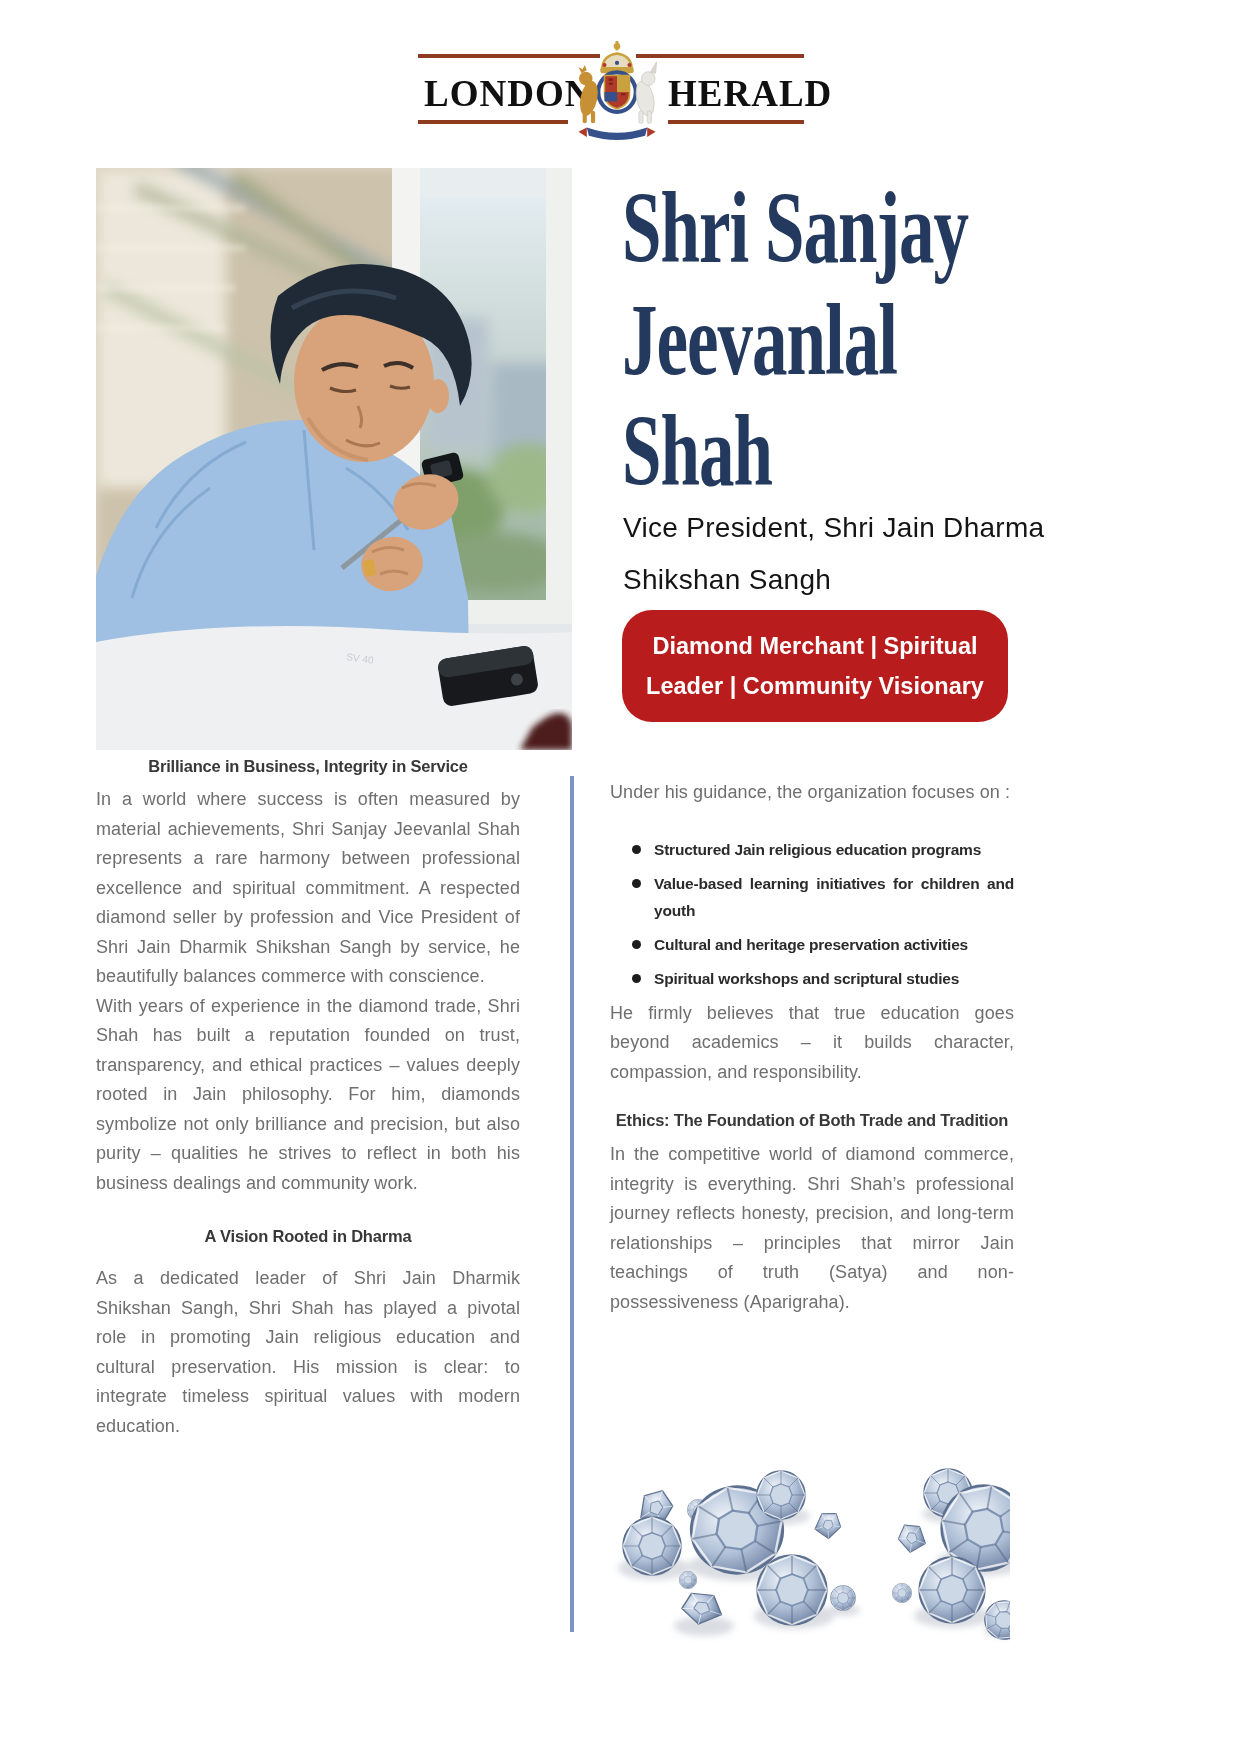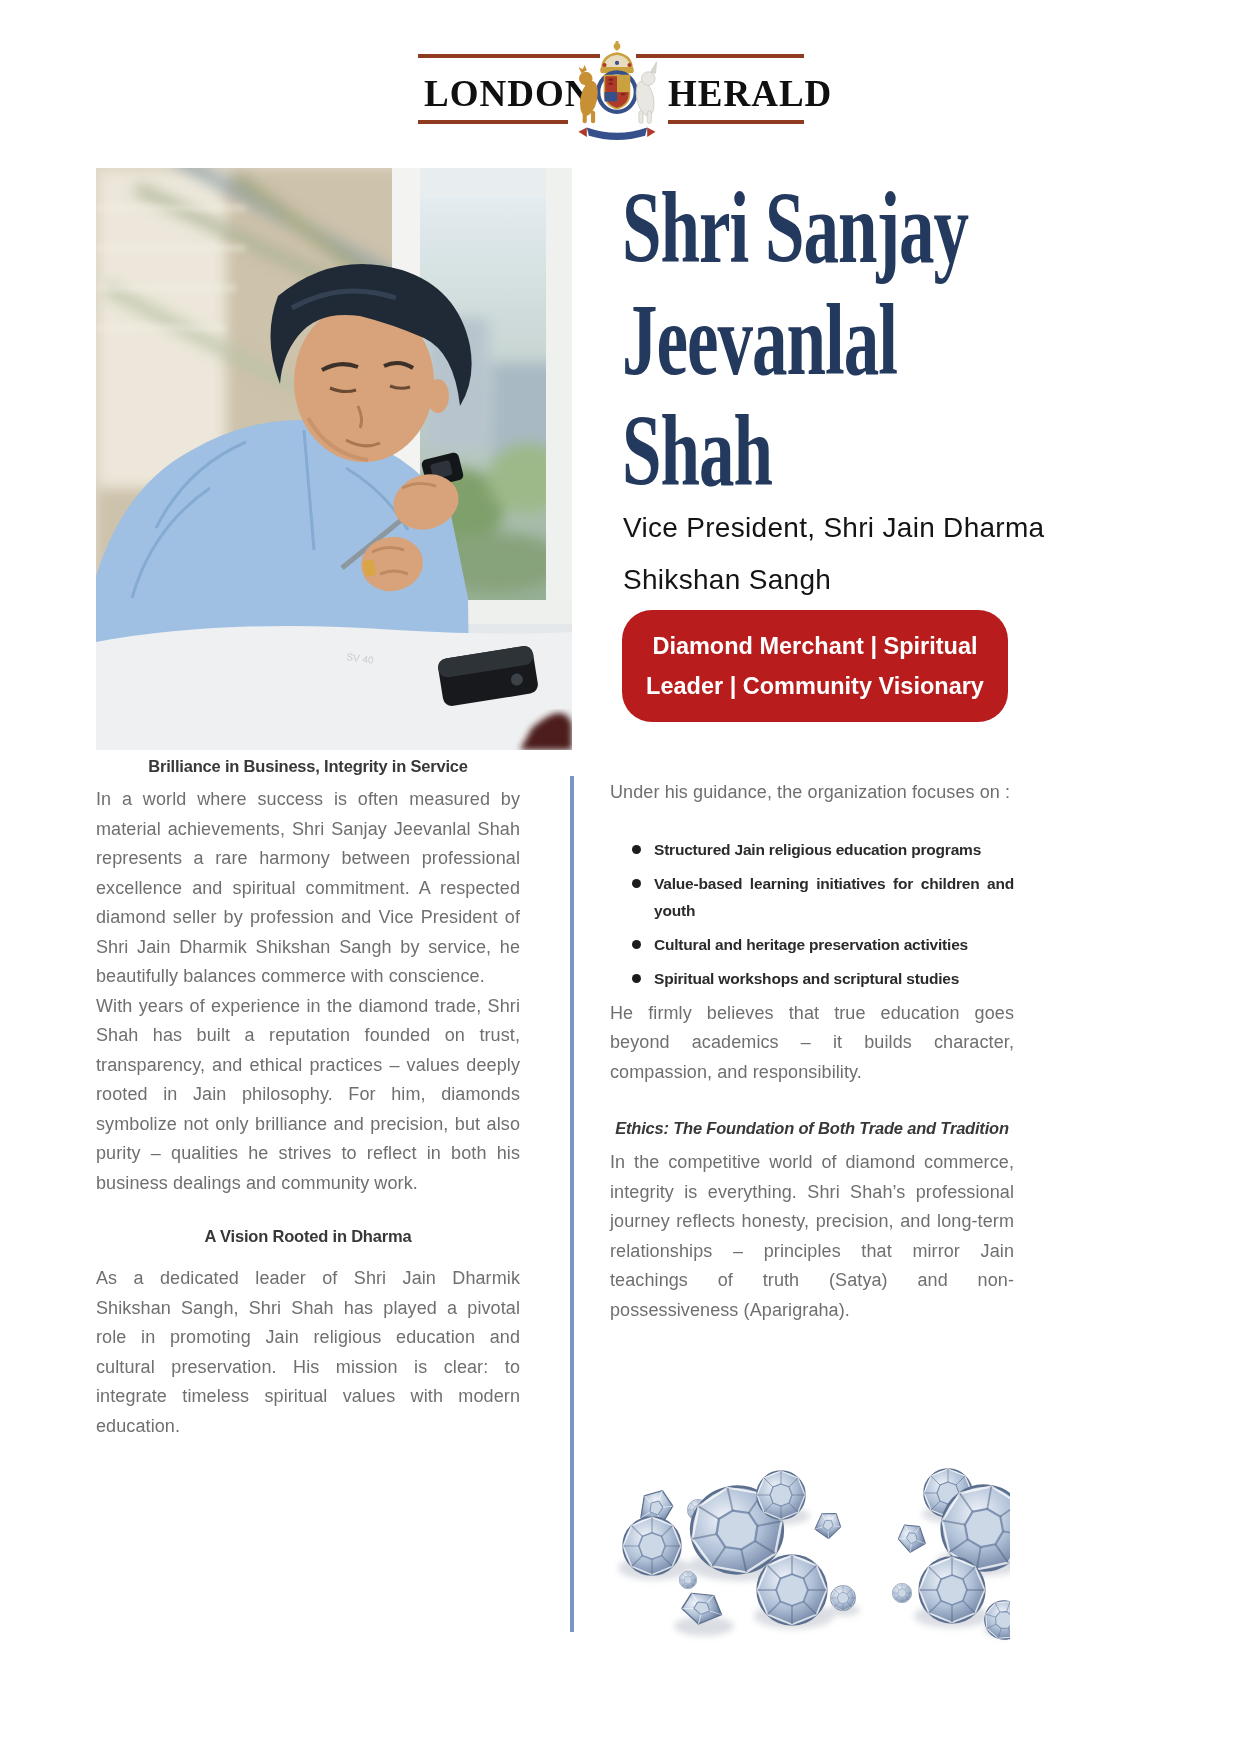--- a/index.html
+++ b/index.html
@@ -38,21 +38,21 @@
   .hwrap{display:flex;justify-content:center;}
   .col-h{margin:0;font-size:16.5px;font-weight:700;color:#383838;white-space:nowrap;letter-spacing:-.2px;}
   #col-left .col-h{margin-bottom:9px;}
   .body-p{margin:0;font-size:18px;line-height:29.5px;color:#6f6f6f;text-align:justify;letter-spacing:.1px;}
   #lc-h2w{margin-top:29px;margin-bottom:9px;}
   #rc-intro{margin:0 0 28px 0;text-align:left;}
   #rc-list{list-style:none;margin:0 0 4px 0;padding:0;}
   #rc-list li{position:relative;padding-left:44px;margin-bottom:7px;font-size:15.5px;font-weight:700;
               color:#2b2b2b;line-height:27px;text-align:justify;letter-spacing:-.2px;}
   .dot{position:absolute;left:22px;top:9px;width:9px;height:9px;border-radius:50%;background:#1c1c1c;}
-  #rc-h1w{margin-top:32px;margin-bottom:10px;font-style:italic;}
+  #rc-h1w{margin-top:24px;margin-bottom:10px;}
   #rc-p3{margin-top:30px;}
   #diamonds{position:absolute;left:600px;top:1468px;width:410px;height:185px;}
 </style>
 </head>
 <body>
 
 <div id="page">
 
   <div id="rule-top-l" class="rule"></div>
   <div id="rule-top-r" class="rule"></div>

